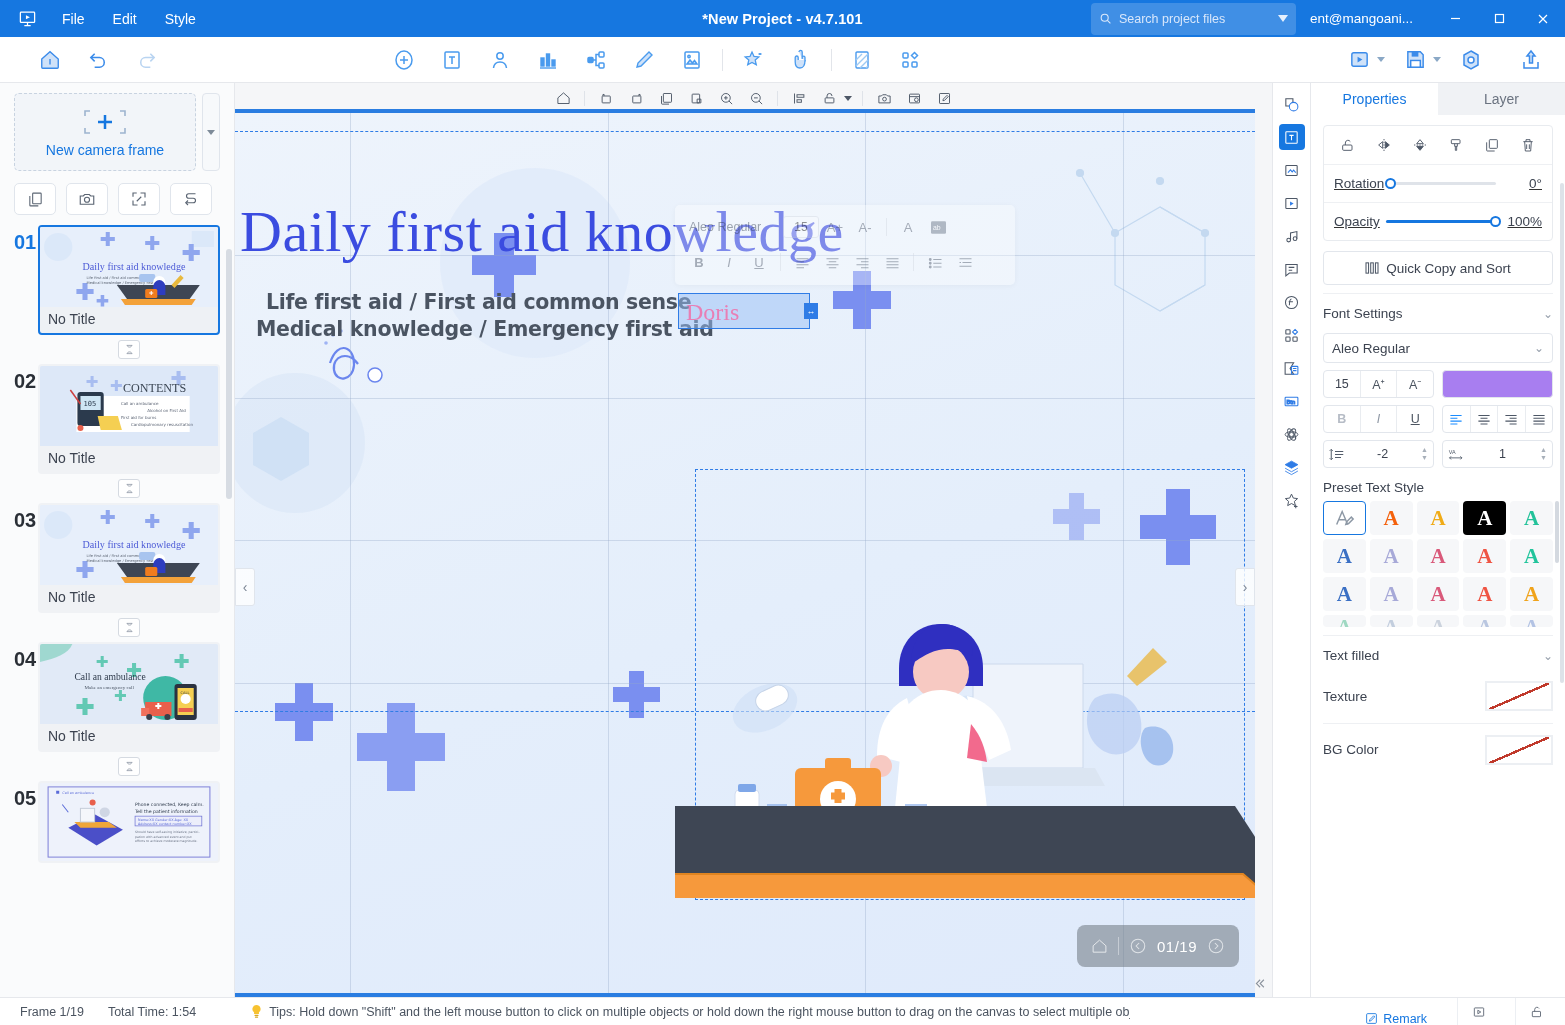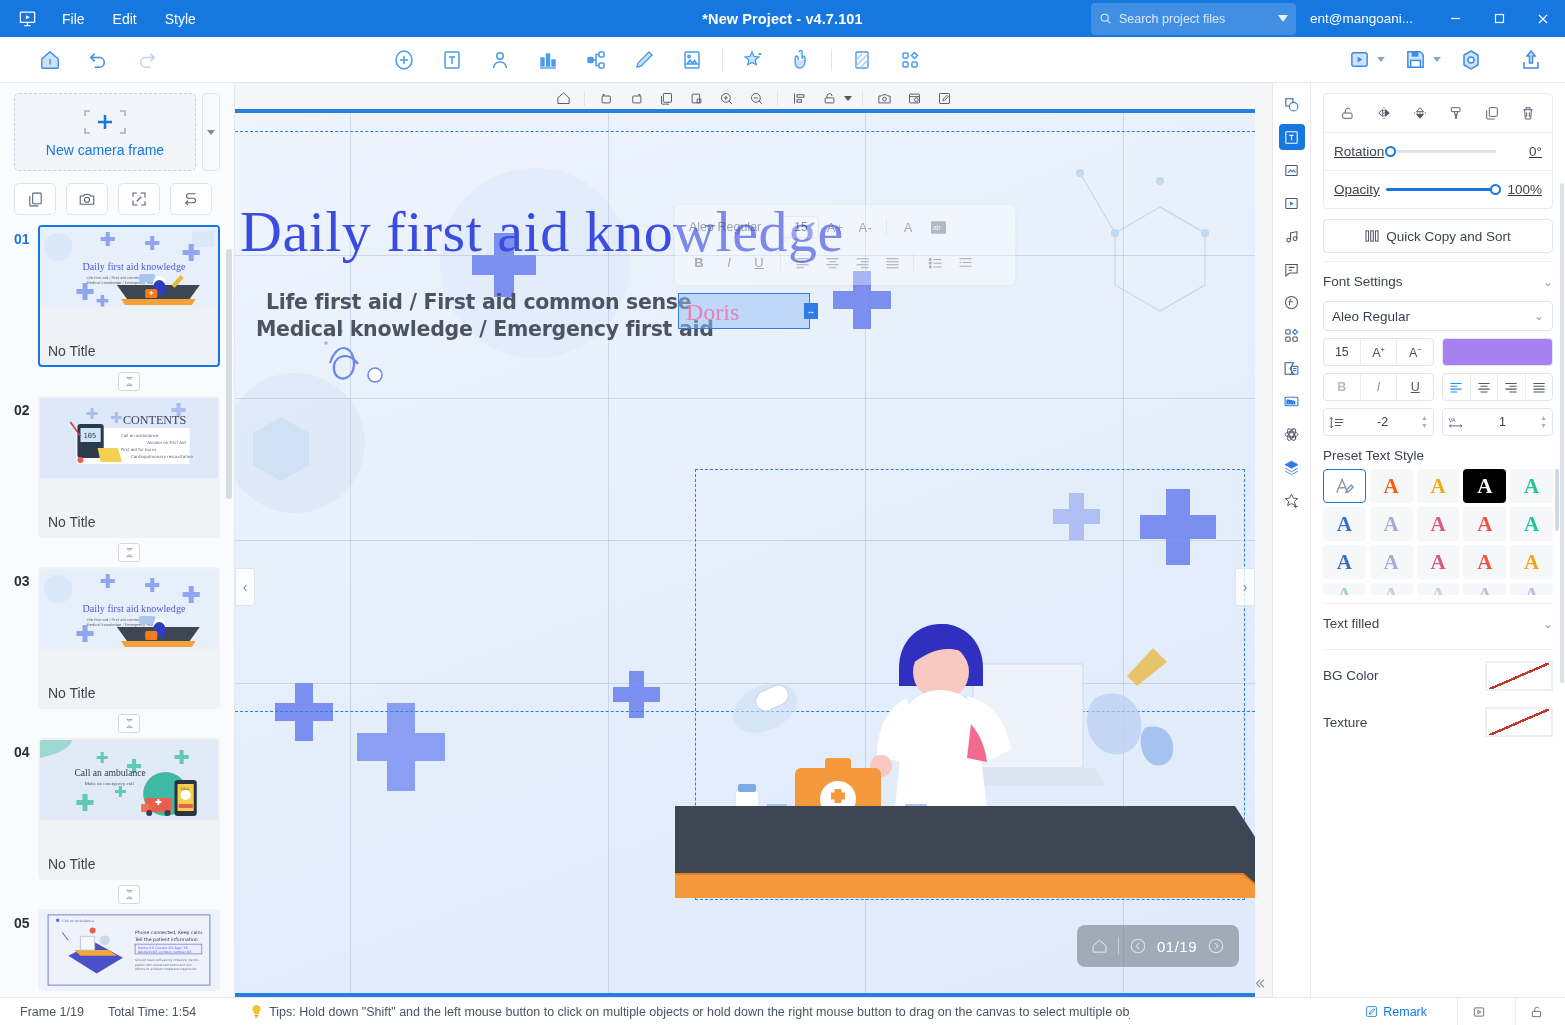--- a/index.html
+++ b/index.html
@@ -64,29 +64,29 @@
   .cam-side { width:18px; height:78px; border:1px solid #e0e5ec; border-radius:4px; background:#f7f9fb;
               display:flex; align-items:center; justify-content:center;}
   .cam-side .c { width:0;height:0;border-left:4px solid transparent;border-right:4px solid transparent;border-top:5px solid #7e8b99;}
   .lp-actions { display:flex; gap:10px; padding:12px 14px 10px 14px; }
   .lp-actions .ab {
     width:42px; height:32px; border:1px solid #e0e5ec; border-radius:5px; background:#fff;
     display:flex; align-items:center; justify-content:center;
   }
   .slides { flex:1; overflow:hidden; padding:0 14px; position:relative; }
   .slide-item { display:flex; align-items:flex-start; margin-bottom:0; }
-  .slide-num { width:24px; font-size:14px; color:#2a2f36; padding-top:6px; font-weight:bold; }
+  .slide-num { width:24px; font-size:20px; color:#2a2f36; padding-top:6px; font-weight:bold; }
   .slide-num.active { color:#1677e0; }
   .slide-card {
     flex:1; border-radius:4px; background:#f0f2f5; overflow:hidden;
     border:2px solid transparent; position:relative;
   }
   .slide-card.active { border-color:#1677e0; background:#eef1f5; }
   .thumb { height:80px; position:relative; overflow:hidden; background:#e8effa; }
-  .slide-title { font-size:14px; color:#3c4350; padding:4px 8px 6px 8px;margin-top:32px; }
+  .slide-title { font-size:14px; color:#3c4350; padding:4px 8px 6px 8px; }
   .gap-icon { display:flex; justify-content:center; padding:5px 0 5px 24px; }
   .gap-icon .gi { width:22px;height:19px;border:1px solid #d5dae1;border-radius:3px;background:#fff;
                   display:flex;align-items:center;justify-content:center;}
   .lp-scroll { position:absolute; right:2px; top:166px; width:6px; height:250px; background:#d7dce3; border-radius:3px; }
 
   
   .canvaswrap { flex:1; display:flex; flex-direction:column; min-width:0; background:#f5f6f8; position:relative; }
   .canvas-toolbar { height:26px; display:flex; align-items:center; justify-content:center; gap:0; padding-top:4px;}
   .ctb { width:30px;height:22px; display:flex;align-items:center;justify-content:center; }
   .ctb-sep { width:1px;height:15px;background:#dfe3e9;margin:0 6px; }
@@ -228,21 +228,21 @@
                     background:linear-gradient(to bottom right, transparent 48%, #c0392b 48%, #c0392b 53%, transparent 53%); }
   .rp-scroll { position:absolute; right:1px; top:100px; width:4px; height:500px; background:#dde2e8; border-radius:2px; }
 
   
   .statusbar {
     height:28px; background:#fff; border-top:1px solid #e6e8ec; display:flex; align-items:center;
     font-size:12.5px; color:#4b5460; flex:0 0 28px; gap:0; padding:0 8px;
   }
   .sb-item { padding:0 12px; white-space:nowrap; }
   .sb-tip { display:flex; align-items:center; gap:6px; overflow:hidden; white-space:nowrap; max-width:880px; }
-  .sb-right { margin-left:auto; display:flex; align-items:center; gap:16px; }
+  .sb-right { margin-left:auto; display:flex; align-items:flex-end; gap:16px; }
   .sb-remark { display:flex; align-items:center; gap:5px; color:#1677e0; padding:0 14px; }
   .sb-btn { width:42px;height:28px;display:flex;align-items:center;justify-content:center;border-left:1px solid #eceff3;}
 
   .collapse-btn {
     position:absolute; right:0px; bottom:2px; width:26px; height:24px; display:flex;
     align-items:center; justify-content:center; color:#8a929c; font-size:13px;
   }
   svg { display:block; }
 </style>
 </head>
@@ -1008,20 +1008,24 @@
         </div>
       <div class="ri">
         <svg width="17" height="17" viewBox="0 0 24 24" fill="none" stroke="#4d5766" stroke-width="1.4">
             <path d="M12 3l2.6 5.6 6 .7-4.5 4 1.3 5.9L12 16.3 6.6 19.2l1.3-5.9-4.5-4 6-.7z"></path>
             <path d="M18 18v5M15.5 20.5h5"></path>
           </svg>
         </div>
     </div>
 
     <div class="rightpanel">
+      <div class="rp-tabs">
+        <div class="rp-tab active">Properties</div>
+        <div class="rp-tab">Layer</div>
+      </div>
 
       <div class="rp-body">
         <div class="card">
           <div class="card-row iconrow">
             <div class="ic">
               <svg width="16" height="16" viewBox="0 0 24 24" fill="none" stroke="#4d5766" stroke-width="1.4">
                   <rect x="4" y="12" width="14" height="8" rx="1.5"></rect>
                   <path d="M8 12V9a4 4 0 017.5-2"></path>
                 </svg>
               </div>
@@ -1205,26 +1209,26 @@
           <div class="ps" style="color:#cbd2dd;height:12px;overflow:hidden;align-items:flex-start">A</div>
           <div class="ps" style="color:#b9c6e0;height:12px;overflow:hidden;align-items:flex-start">A</div>
           <div class="ps" style="color:#b3c3e4;height:12px;overflow:hidden;align-items:flex-start">A</div>
           <div class="preset-scroll"></div>
         </div>
 
         <div class="sect-head">
           <span>Text filled</span>
           <span class="chev">⌄</span>
         </div>
+        <div class="texrow">
+          <span>Texture</span>
+          <span class="nonebox"></span>
+        </div>
         <div class="texrow" style="border-top:1px solid #eef0f3;margin-top:6px;height:52px">
           <span>BG Color</span>
-          <span class="nonebox"></span>
-        </div>
-        <div class="texrow">
-          <span>Texture</span>
           <span class="nonebox"></span>
         </div>
       </div>
       <div class="rp-scroll"></div>
     </div>
   </div>
 
   <div class="statusbar">
     <span class="sb-item">Frame 1/19</span>
     <span class="sb-item">Total Time: 1:54</span>

